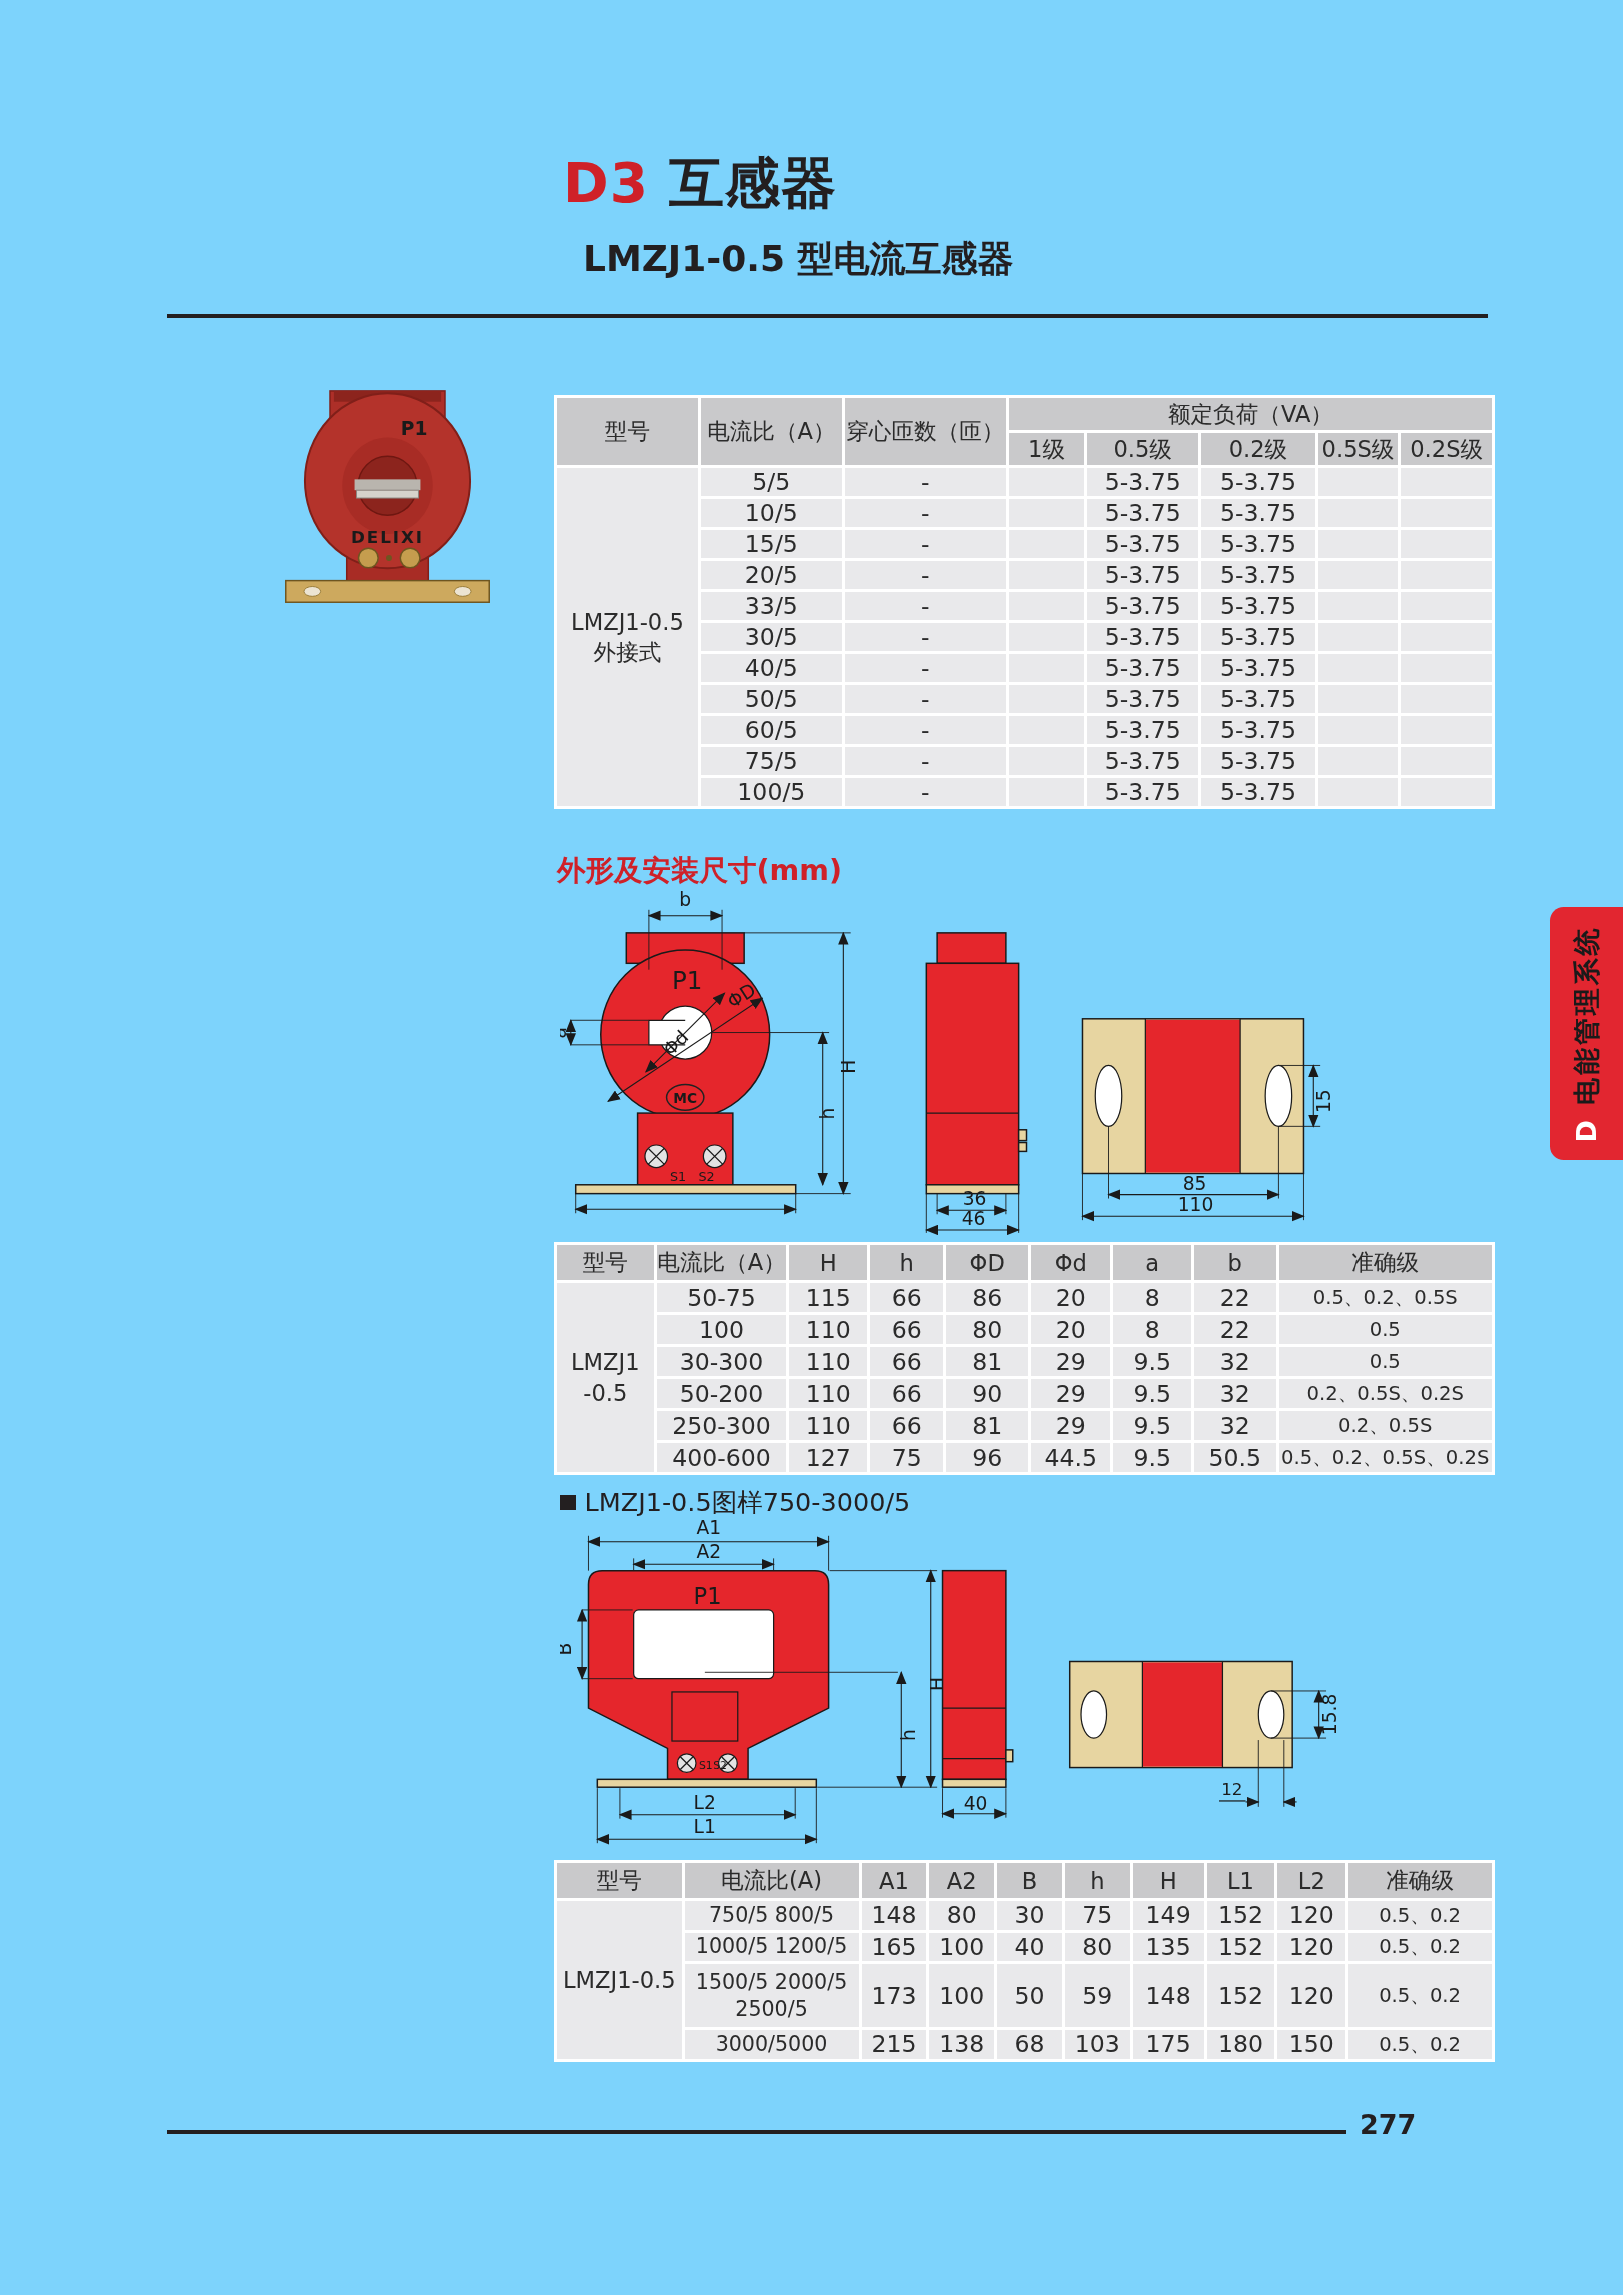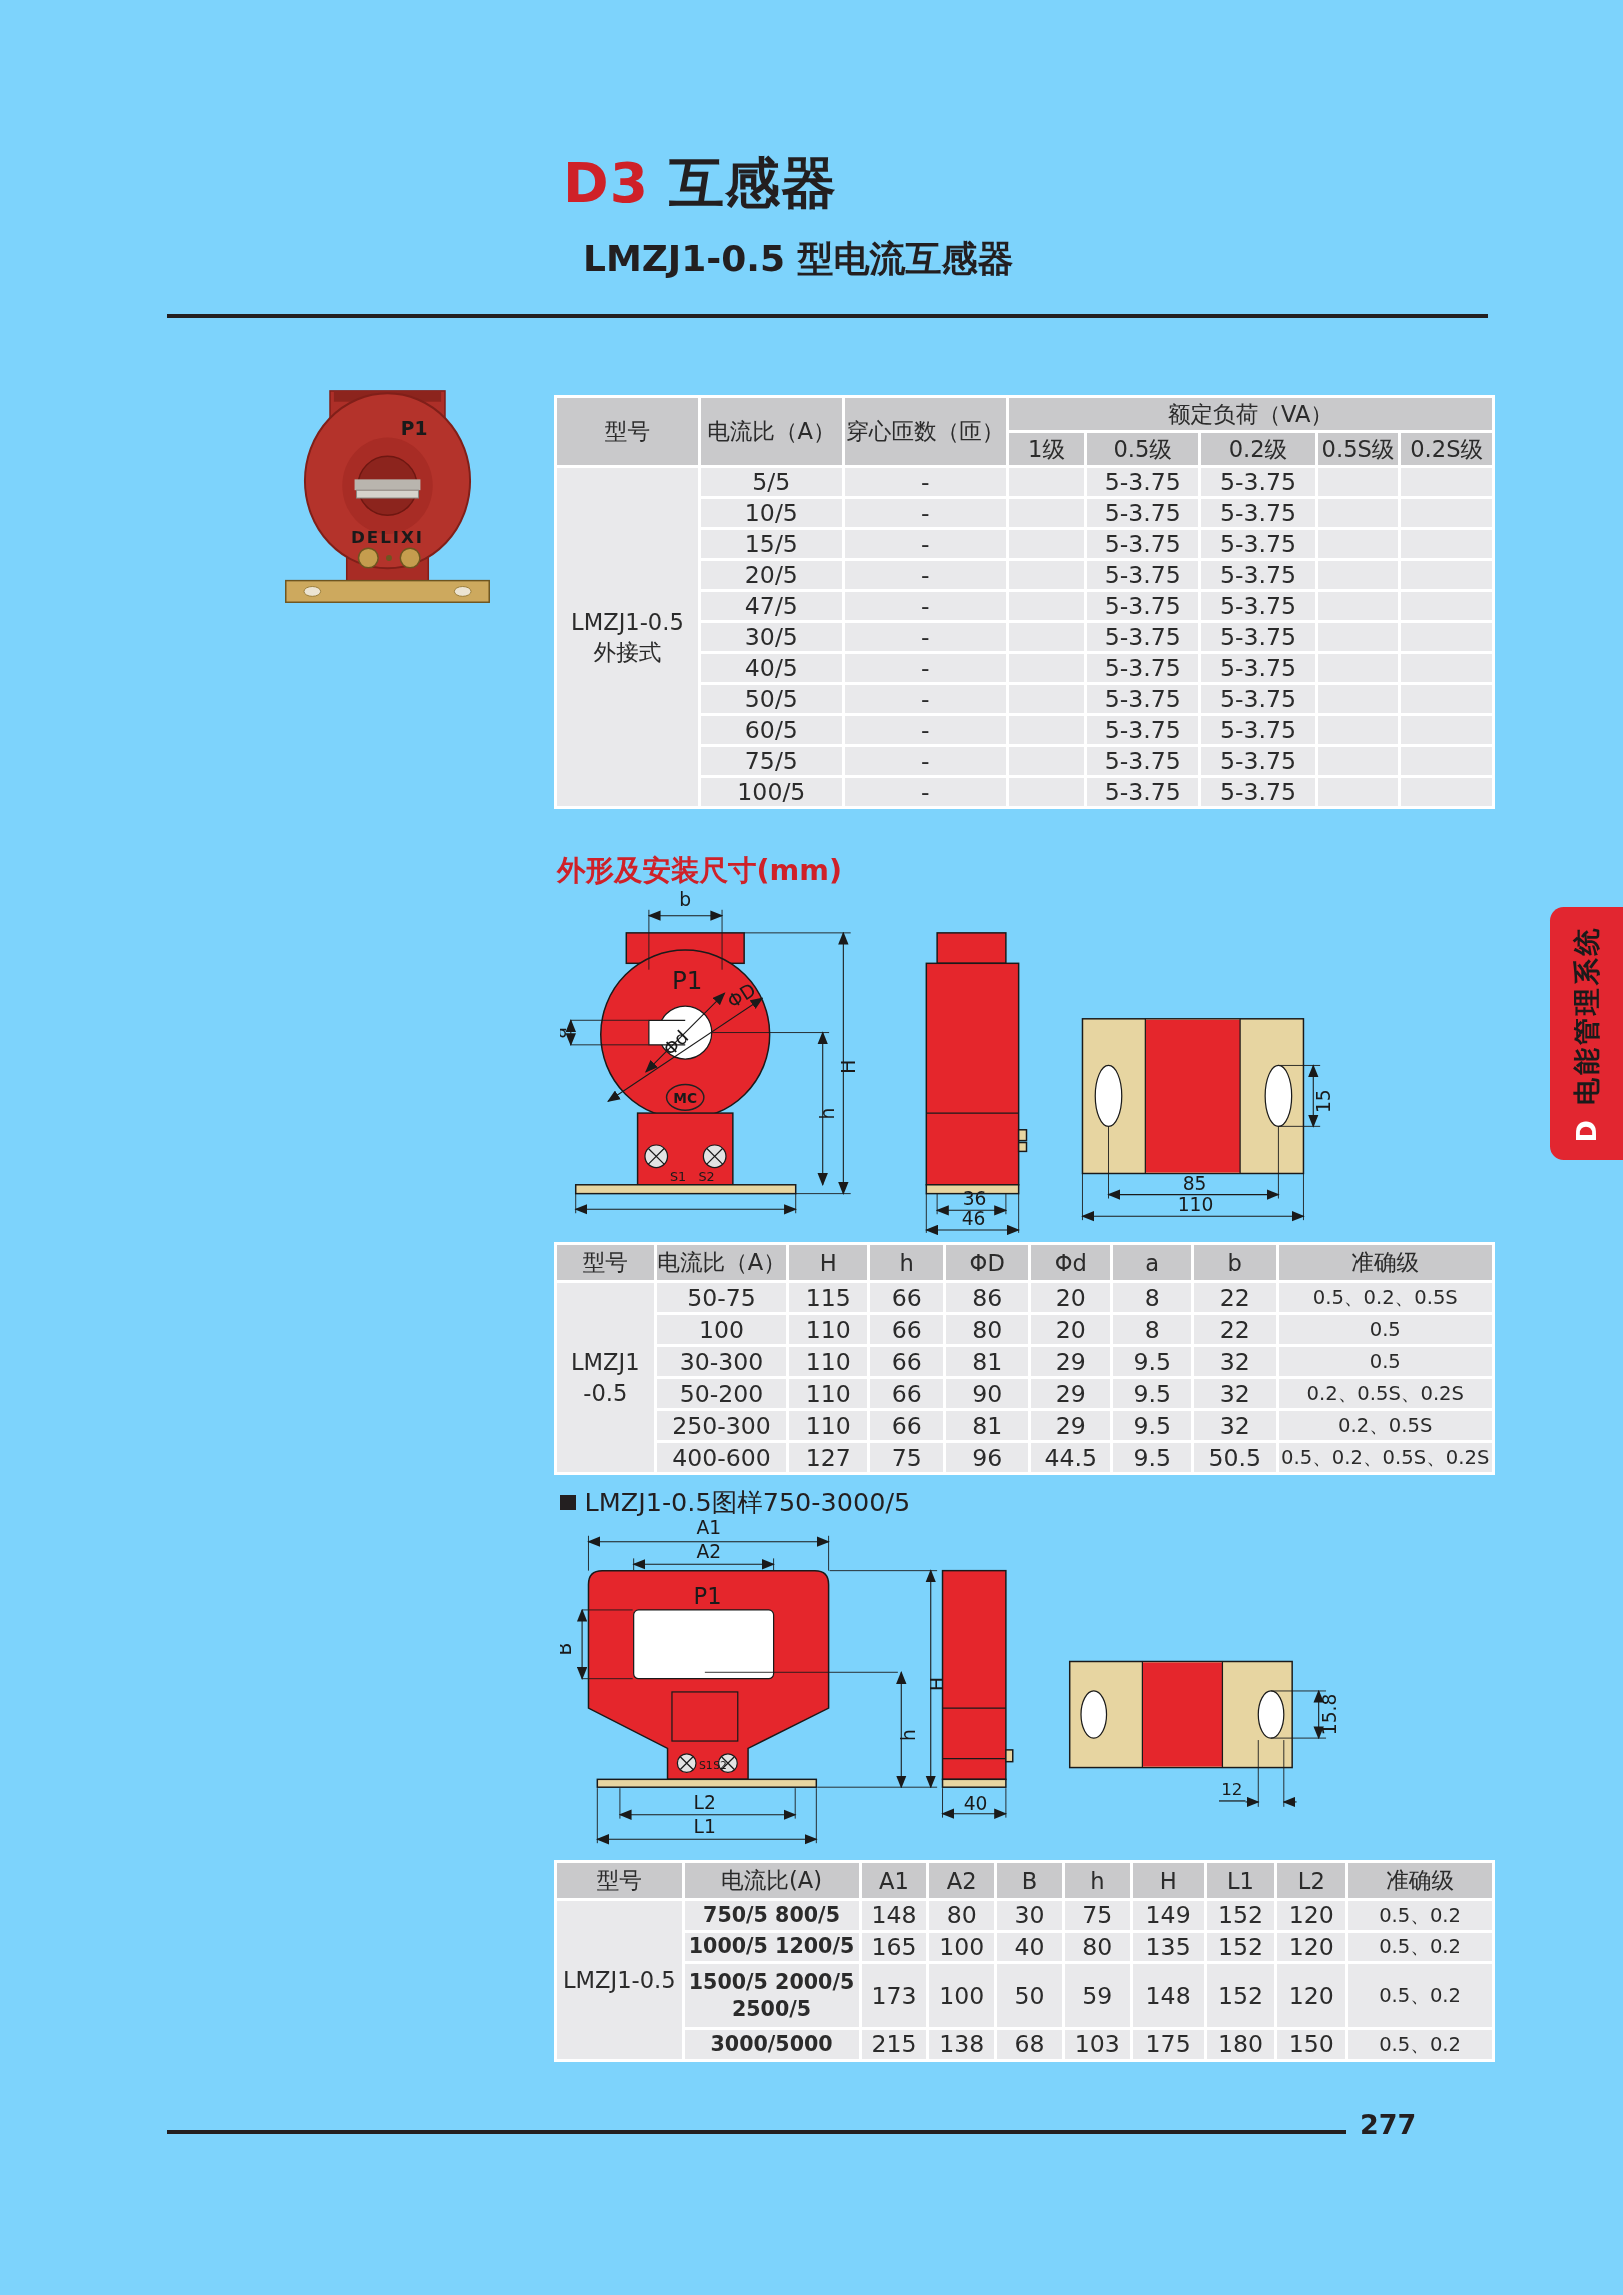--- a/index.html
+++ b/index.html
@@ -20,21 +20,21 @@
   .t1 tr.b td{height:27.5px;}
   .t2{left:554px;top:1242px;width:941px;}
   .t2 tr.h td{height:35px;}
   .t2 tr.b td{height:29px;}
   .t3{left:554px;top:1860px;width:941px;}
   .t3 tr.h td{height:35px;}
   .t3 tr.b td{height:28.5px;}
   .t3 tr.tall td{height:63px;}
   td.model{font-size:22.6px;line-height:1.35;}
   td.grade{font-size:19.6px;}
-  td.ratio3{font-size:20.6px;line-height:1.3;font-weight:bold;}
+  td.ratio3{font-size:20.6px;line-height:1.3;}
   .r2:empty{display:none;}
   
   .sec-title{left:557px;top:852px;font-size:28.5px;font-weight:bold;color:#cf2128;}
   .fig-label{left:560px;top:1485px;font-size:25.5px;font-weight:500;color:#231f20;display:flex;align-items:center;gap:8.8px;}
   .fig-label .sq{width:15.7px;height:15.7px;background:#231f20;display:inline-block;}
   
   .pagenum{left:1360px;top:2109px;font-size:27px;font-weight:bold;}
   
   .side-tab{right:0;top:907px;width:73px;height:253px;background:#e22630;border-radius:13.7px 0 0 13.7px;}
   .side-tab span.rot{position:absolute;top:50%;left:50%;transform:translate(-50%,-50%) rotate(-90deg);
@@ -143,21 +143,21 @@
     <tr class="b">
           <td>20/5</td>
           <td>-</td>
           <td></td>
           <td>5-3.75</td>
           <td>5-3.75</td>
           <td></td>
           <td></td>
         </tr>
     <tr class="b">
-          <td>47/5</td>
+          <td>33/5</td>
           <td>-</td>
           <td></td>
           <td>5-3.75</td>
           <td>5-3.75</td>
           <td></td>
           <td></td>
         </tr>
     <tr class="b">
           <td>30/5</td>
           <td>-</td>

